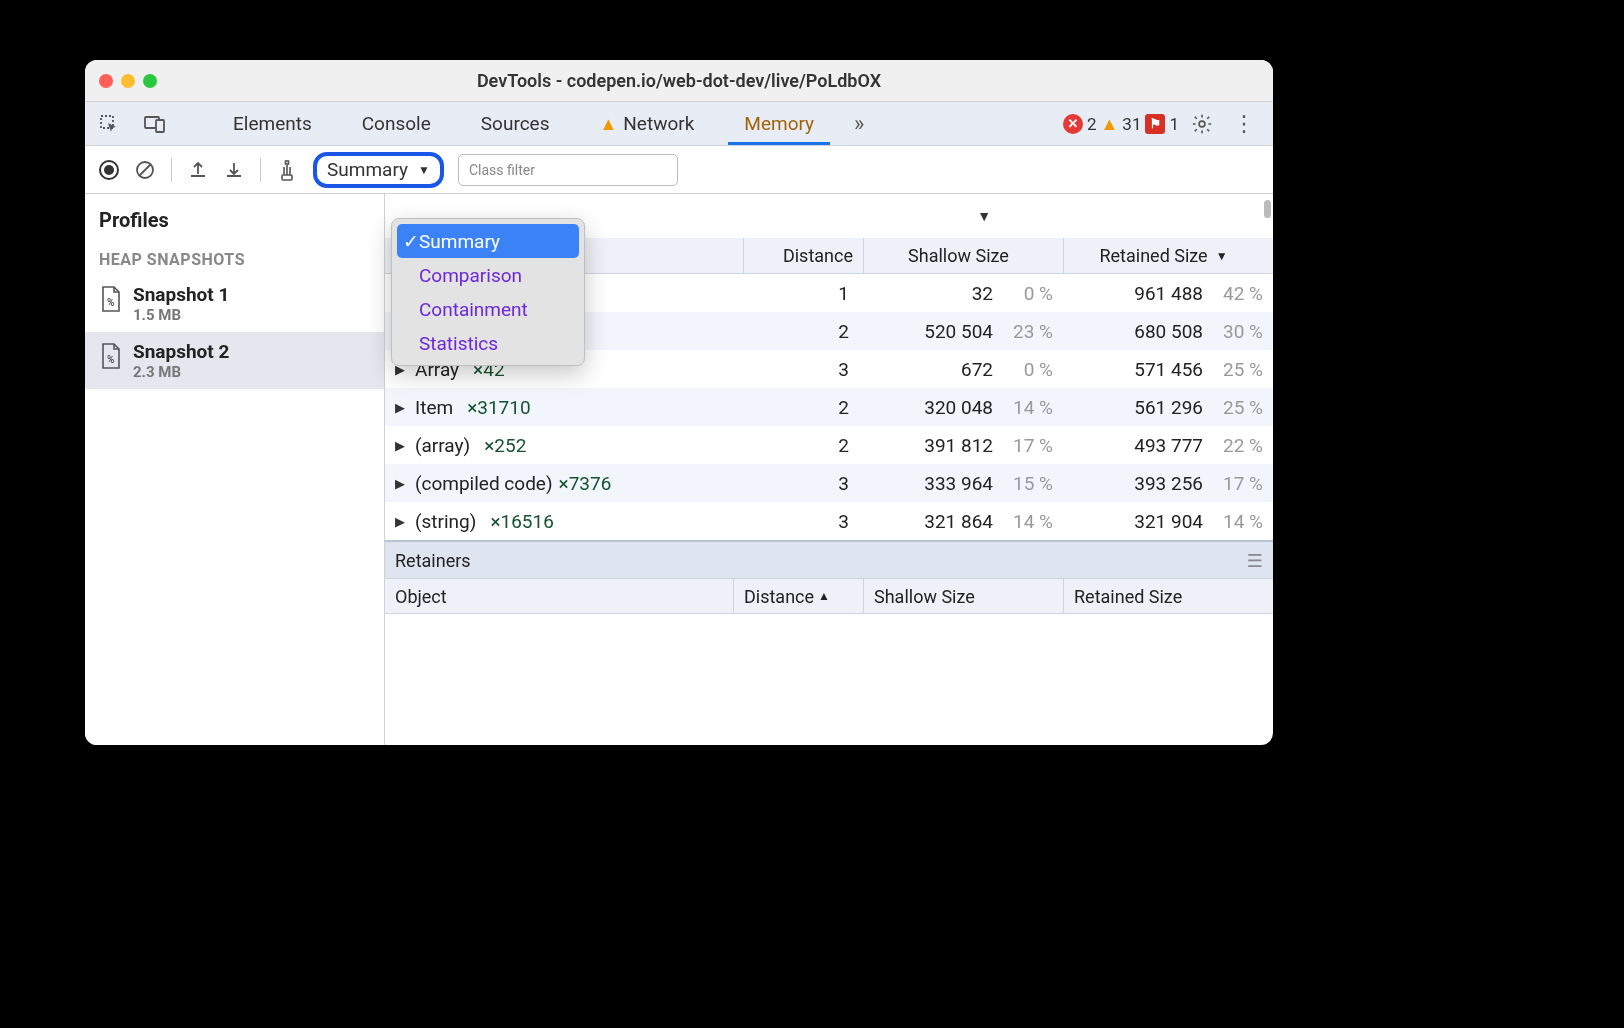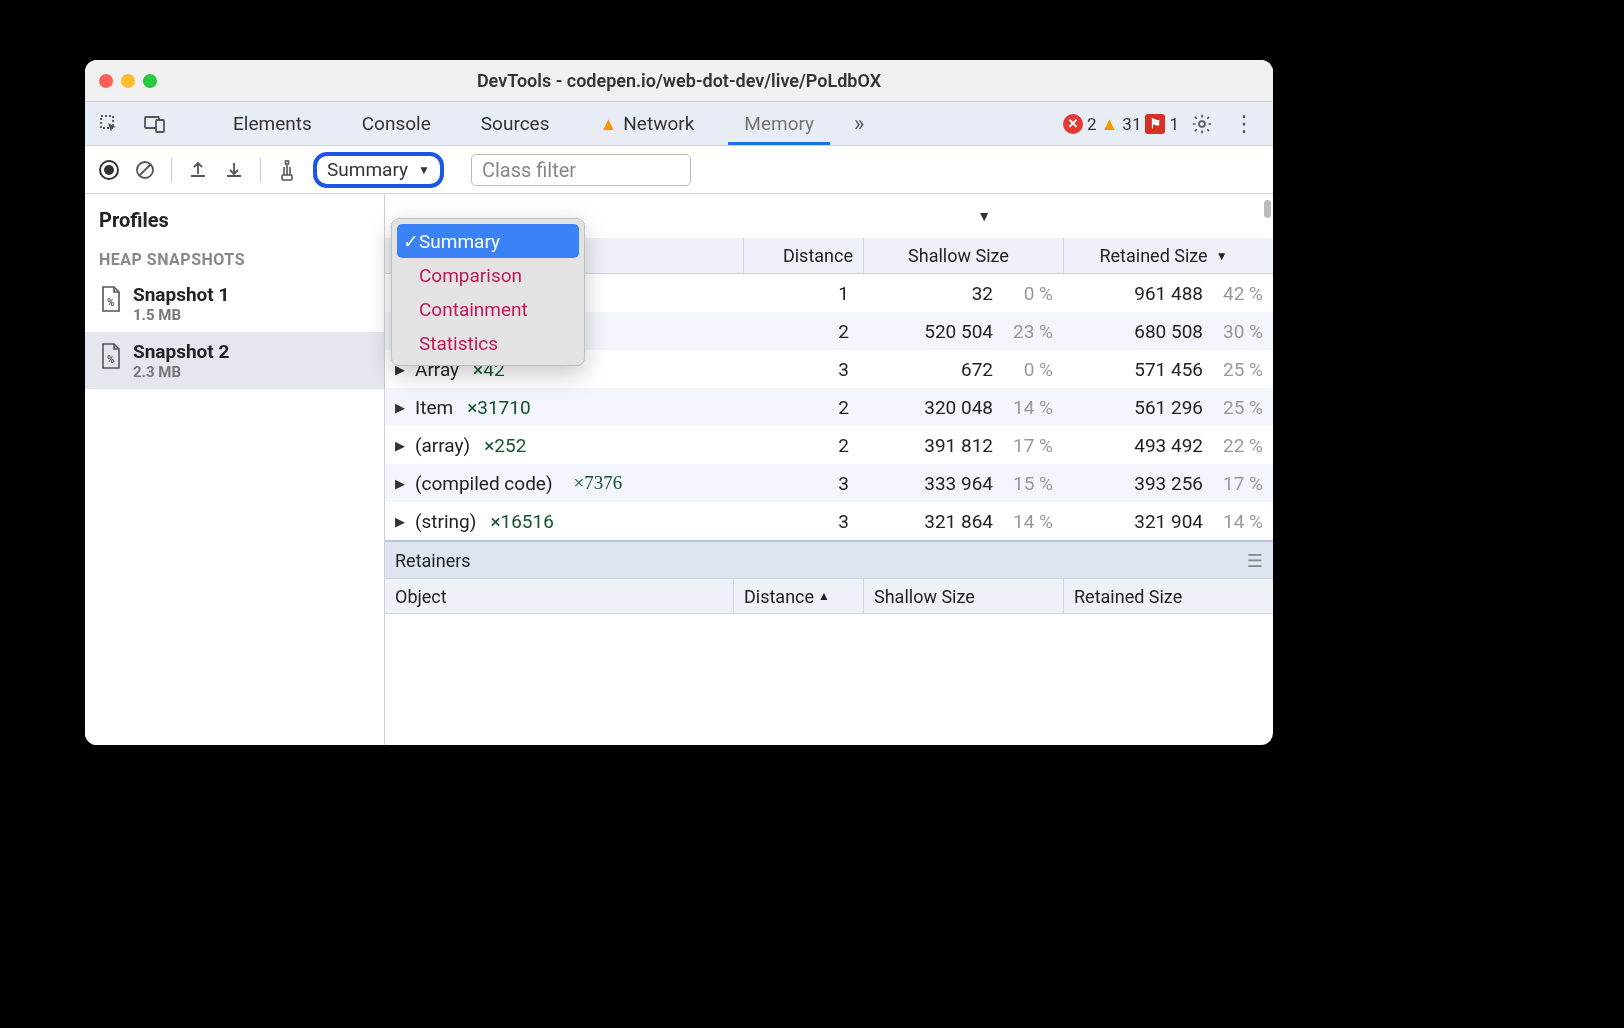--- a/index.html
+++ b/index.html
@@ -15,40 +15,40 @@
   .traffic-lights { display: flex; gap: 8px; }
   .tl { width: 14px; height: 14px; border-radius: 50%; }
   .tl-close { background: #ff5f57; }
   .tl-min { background: #febc2e; }
   .tl-max { background: #28c840; }
   .title { position: absolute; left: 0; right: 0; text-align: center; font-weight: 600; font-size: 18px; color: #333; pointer-events: none; }
   
   .tabs-row { height: 44px; background: #e8ecf4; border-bottom: 1px solid #cdd4e0; display: flex; align-items: center; padding: 0 10px; gap: 18px; }
   .icon-btn { width: 28px; height: 28px; display: inline-flex; align-items: center; justify-content: center; color: #555; }
   .tab { padding: 0 16px; height: 100%; display: flex; align-items: center; font-size: 19px; color: #333; gap: 6px; }
-  .tab.active { color: #737373; border-bottom: 3px solid #1a73e8; padding-top: 3px; }
+  .tab.active { color: #a16207; border-bottom: 3px solid #1a73e8; padding-top: 3px; }
   .overflow { color: #555; font-size: 22px; padding: 0 6px; }
   .status-badges { display: flex; align-items: center; gap: 4px; margin-left: auto; font-size: 17px; color: #333; }
   .badge-circle { width: 20px; height: 20px; border-radius: 50%; display: inline-flex; align-items: center; justify-content: center; color: #fff; font-size: 13px; font-weight: bold; }
   .badge-red { background: #e53935; }
   .badge-orange { color: #f29900; font-size: 18px; }
   .badge-sq { width: 20px; height: 20px; background: #d93025; color: #fff; border-radius: 3px; display: inline-flex; align-items: center; justify-content: center; font-size: 13px; font-weight: bold; }
   .gear, .more { color: #555; padding: 0 8px; font-size: 22px; }
   
   .toolbar { height: 48px; background: #fff; border-bottom: 1px solid #d0d0d0; display: flex; align-items: center; padding: 0 10px; gap: 8px; position: relative; }
   .record-btn { width: 20px; height: 20px; border: 2.5px solid #333; border-radius: 50%; display: inline-flex; align-items: center; justify-content: center; }
   .record-btn::after { content: ""; width: 10px; height: 10px; background: #333; border-radius: 50%; }
   .divider { width: 1px; height: 24px; background: #ccc; margin: 0 4px; }
   .dropdown-btn {
     height: 36px; padding: 0 10px; border: 4px solid #1a56e8; border-radius: 14px;
     display: flex; align-items: center; gap: 10px; font-size: 19px; color: #333; background: #fff;
     margin-left: 4px;
   }
   .dropdown-btn .arrow { font-size: 12px; }
-  .filter-input { height: 32px; border: 1px solid #bbb; border-radius: 5px; padding: 0 10px; font-size: 20px; width: 220px; outline: none; margin-left: 19px; }
+  .filter-input { height: 32px; border: 1px solid #bbb; border-radius: 5px; padding: 0 10px; font-size: 14px; width: 220px; outline: none; margin-left: 6px; }
   .filter-input::placeholder { color: #888; }
   
   .body { flex: 1; display: flex; overflow: hidden; }
   .sidebar { width: 300px; border-right: 1px solid #d0d0d0; background: #fff; padding-top: 14px; font-weight: bold; }
   .sidebar-h { font-size: 20px; color: #222; padding: 0 14px 12px 14px; }
   .sidebar-sub { font-size: 16px; color: #888; padding: 6px 14px; letter-spacing: 0.5px; }
   .snap-item { display: flex; align-items: flex-start; gap: 10px; padding: 8px 14px; }
   .snap-item.selected { background: #e4e8ee; }
   .snap-icon { width: 24px; flex-shrink: 0; color: #555; margin-top: 2px; }
   .snap-name { font-size: 19px; color: #222; }
@@ -69,21 +69,21 @@
   .trow .c2 { width: 120px; text-align: right; padding-right: 14px; }
   .trow .c3 { width: 200px; padding-right: 10px; display: flex; justify-content: flex-end; gap: 10px; }
   .trow .c4 { width: 210px; padding-right: 10px; display: flex; justify-content: flex-end; gap: 10px; }
   .pct { color: #999; width: 50px; text-align: right; }
   
   .dropdown-menu {
     position: absolute; left: 306px; top: 158px; width: 194px;
     background: #e3e3e3; border: 1px solid #bfbfbf; border-radius: 8px;
     box-shadow: 0 8px 24px rgba(0,0,0,0.22); padding: 5px; z-index: 10;
   }
-  .dd-item { height: 34px; display: flex; align-items: center; padding: 0 22px; font-size: 19px; color: #be185d; border-radius: 5px; position: relative; }
+  .dd-item { height: 34px; display: flex; align-items: center; padding: 0 22px; font-size: 19px; color: #6d28d9; border-radius: 5px; position: relative; }
   .dd-item.selected { background: #3b82f6; color: #fff; }
   .dd-check { position: absolute; left: 6px; }
   
   .retainers { border-top: 2px solid #b7c2d6; }
   .ret-head { height: 36px; background: #dfe5f0; display: flex; align-items: center; padding: 0 10px; font-size: 18px; color: #222; justify-content: space-between; }
   .ret-menu { color: #888; }
   .ret-cols { display: flex; background: #eef1f7; border-top: 1px solid #cdd4e0; border-bottom: 1px solid #cdd4e0; font-size: 18px; color: #222; height: 36px; align-items: center; }
   .ret-cols .c1 { flex: 1; padding-left: 10px; }
   .ret-cols .c2 { width: 130px; text-align: left; padding-left: 10px; border-left: 1px solid #cdd4e0; height: 100%; display: flex; align-items: center; gap: 4px; }
   .ret-cols .c3 { width: 200px; padding-left: 10px; border-left: 1px solid #cdd4e0; height: 100%; display: flex; align-items: center; }
@@ -308,29 +308,29 @@
               <span class="disclosure">▶</span>
               <span>(array)</span>
               <span class="grey" style="margin-left: 8px;">×252</span>
             </div>
             <div class="c2">2</div>
             <div class="c3">
               <span>391 812</span>
               <span class="pct">17 %</span>
             </div>
             <div class="c4">
-              <span>493 492</span>
+              <span>493 777</span>
               <span class="pct">22 %</span>
             </div>
           </div>
           <div class="trow">
             <div class="c1">
               <span class="disclosure">▶</span>
               <span>(compiled code)</span>
-              <span class="grey" style="margin-left: 15px; font-family: Liberation Serif, serif;">×7376</span>
+              <span class="grey" style="margin-left: 0;">×7376</span>
             </div>
             <div class="c2">3</div>
             <div class="c3">
               <span>333 964</span>
               <span class="pct">15 %</span>
             </div>
             <div class="c4">
               <span>393 256</span>
               <span class="pct">17 %</span>
             </div>

